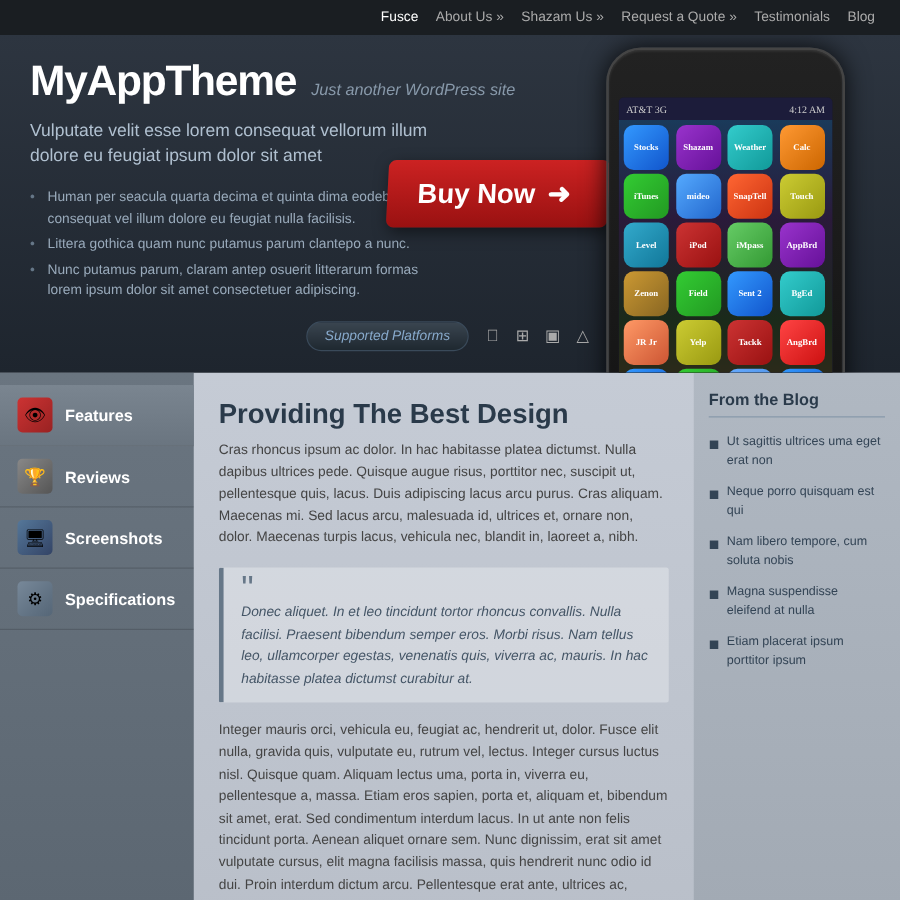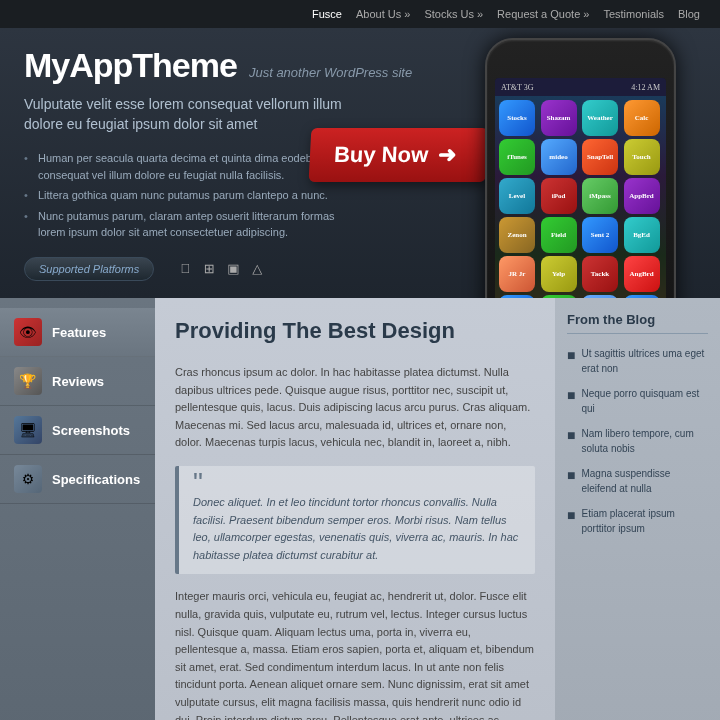--- a/index.html
+++ b/index.html
@@ -13,21 +13,21 @@
     
     .header { background: linear-gradient(180deg, #2d3540 0%, #1e252e 100%); height: 270px; position: relative; overflow: hidden; }
     .header-inner { padding: 18px 24px 0 24px; }
     .logo { display: flex; align-items: baseline; gap: 12px; margin-bottom: 10px; }
     .logo-text { color: #fff; font-size: 34px; font-weight: bold; letter-spacing: -1px; }
     .logo-sub { color: #8899aa; font-size: 13px; font-style: italic; }
     .header-desc { color: #b0c0d0; font-size: 14px; font-weight: normal; max-width: 340px; line-height: 1.4; margin-bottom: 14px; }
     .header-bullets { list-style: none; max-width: 340px; }
     .header-bullets li { color: #99aabb; font-size: 11px; padding: 2px 0 2px 14px; position: relative; line-height: 1.5; }
     .header-bullets li::before { content: "•"; position: absolute; left: 0; color: #667788; }
-    .platforms-row { margin-top: 14px; display: flex; align-items: center; gap: 22px; }
+    .platforms-row { margin-top: 14px; display: flex; align-items: center; gap: 10px; justify-content: center; }
     .platforms-btn { background: linear-gradient(180deg, #3a4550 0%, #1e2830 100%); border: 1px solid #3a4a5a; color: #88aacc; font-size: 11px; padding: 5px 14px; border-radius: 20px; font-style: italic; }
     .platform-icons { display: flex; gap: 6px; align-items: center; }
     .platform-icon { width: 18px; height: 18px; display: flex; align-items: center; justify-content: center; color: #aaa; font-size: 13px; }
 
     
     .buy-now-btn { position: absolute; top: 100px; left: 310px; background: linear-gradient(180deg, #cc2222 0%, #991111 100%); color: #fff; font-size: 22px; font-weight: bold; padding: 14px 30px 14px 24px; border-radius: 6px; display: flex; align-items: center; gap: 10px; transform: skewX(-3deg); box-shadow: 2px 4px 12px rgba(0,0,0,0.5); }
     .buy-now-arrow { font-size: 22px; }
 
     
     .phone-container { position: absolute; right: 20px; top: 10px; width: 215px; height: 380px; }
@@ -53,40 +53,40 @@
     .sidebar-item.active { background: linear-gradient(180deg, #7a8590 0%, #6a7580 100%); }
     .sidebar-item .icon { width: 28px; height: 28px; border-radius: 4px; display: flex; align-items: center; justify-content: center; font-size: 14px; flex-shrink: 0; }
     .sidebar-item .icon.eye { background: linear-gradient(135deg, #cc3333, #992222); }
     .sidebar-item .icon.trophy { background: linear-gradient(135deg, #888, #555); }
     .sidebar-item .icon.monitor { background: linear-gradient(135deg, #557799, #334466); }
     .sidebar-item .icon.gear { background: linear-gradient(135deg, #778899, #556677); }
     .sidebar-item .label { color: #fff; font-size: 13px; font-weight: bold; }
 
     
     .content { flex: 1; padding: 20px 20px 20px 20px; }
-    .content-title { color: #2a3a4a; font-size: 22px; font-weight: bold; margin-bottom: 20px; }
+    .content-title { color: #2a3a4a; font-size: 22px; font-weight: bold; margin-bottom: 8px; }
     .content-para { color: #444; font-size: 11px; line-height: 1.6; margin-bottom: 12px; }
     .blockquote { border-left: 4px solid #667788; padding-left: 14px; margin: 14px 0; background: rgba(255,255,255,0.3); padding: 10px 14px; border-radius: 2px; }
     .blockquote-mark { font-size: 28px; color: #667788; line-height: 0.5; margin-bottom: 4px; display: block; }
     .blockquote-text { color: #445566; font-size: 11px; font-style: italic; line-height: 1.6; }
 
     
     .blog-sidebar { width: 165px; background: linear-gradient(180deg, #b0b8c2 0%, #a0a8b2 100%); padding: 14px 12px; flex-shrink: 0; }
     .blog-title { color: #2a3a4a; font-size: 13px; font-weight: bold; margin-bottom: 12px; padding-bottom: 6px; border-bottom: 1px solid #8899aa; }
     .blog-item { display: flex; align-items: flex-start; gap: 6px; margin-bottom: 10px; }
     .blog-bullet { color: #334455; font-size: 14px; flex-shrink: 0; margin-top: 1px; }
     .blog-text { color: #334455; font-size: 10px; line-height: 1.5; }
   </style>
 </head>
 <body>
 
 <nav class="top-nav">
   <a href="#" class="active">Fusce</a>
   <a href="#">About Us »</a>
-  <a href="#">Stocks Us »</a>
+  <a href="#">Shazam Us »</a>
   <a href="#">Request a Quote »</a>
   <a href="#">Testimonials</a>
   <a href="#">Blog</a>
 </nav>
 
 <header class="header">
   <div class="header-inner">
     <div class="logo">
       <span class="logo-text">MyAppTheme</span>
       <span class="logo-sub">Just another WordPress site</span>

